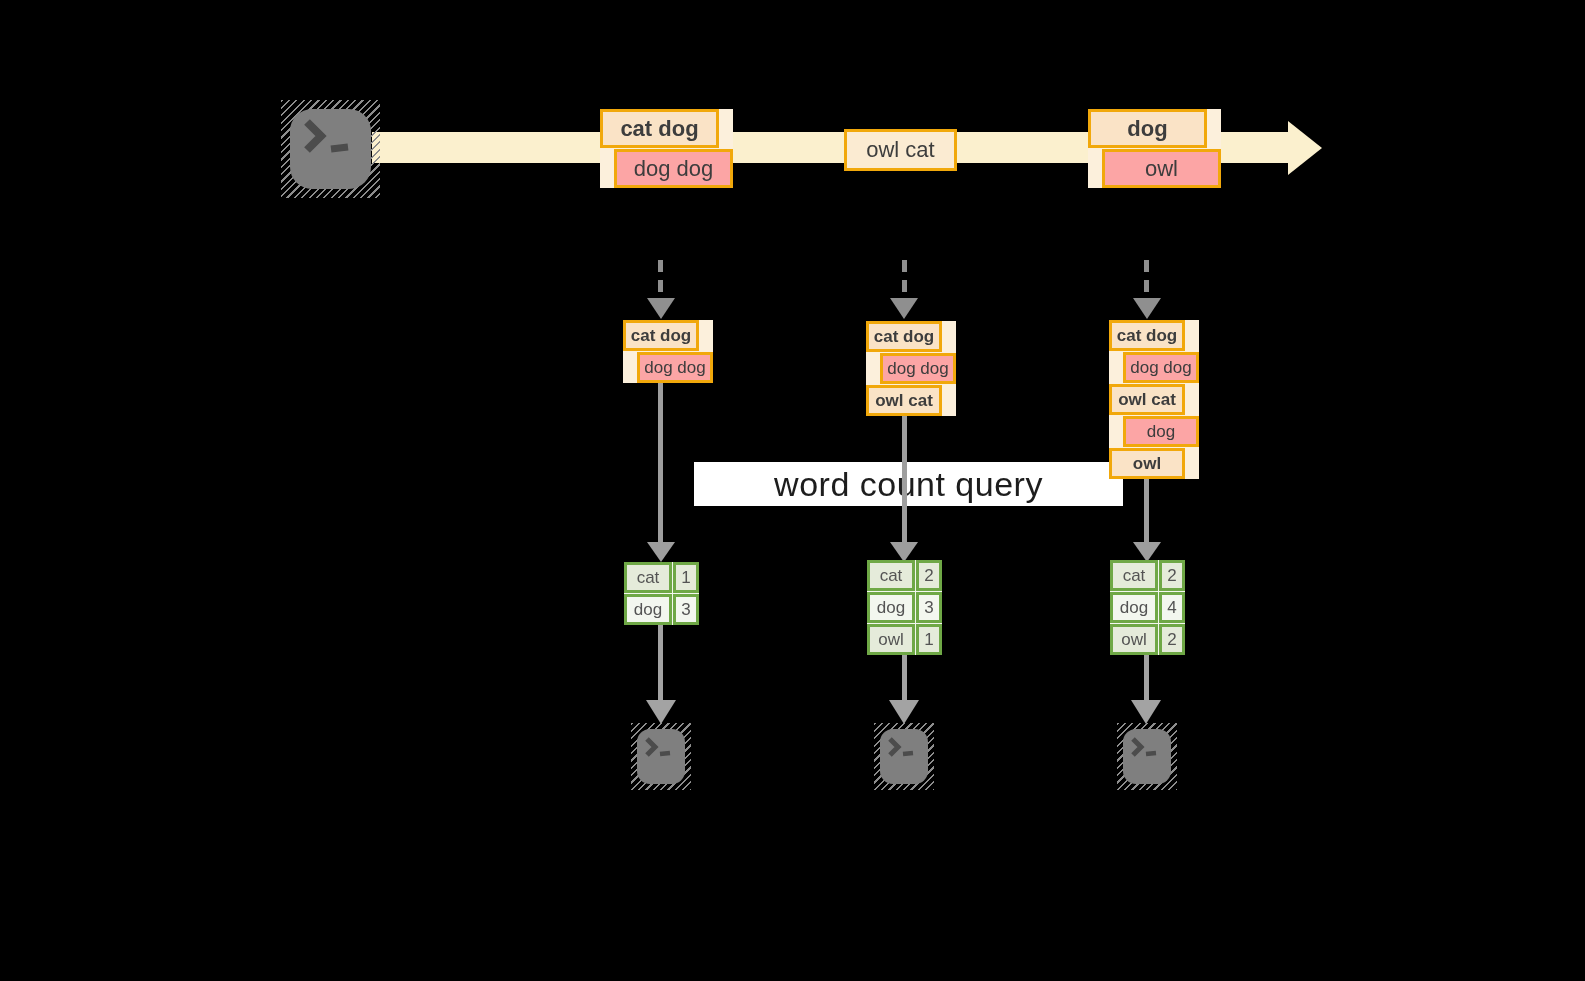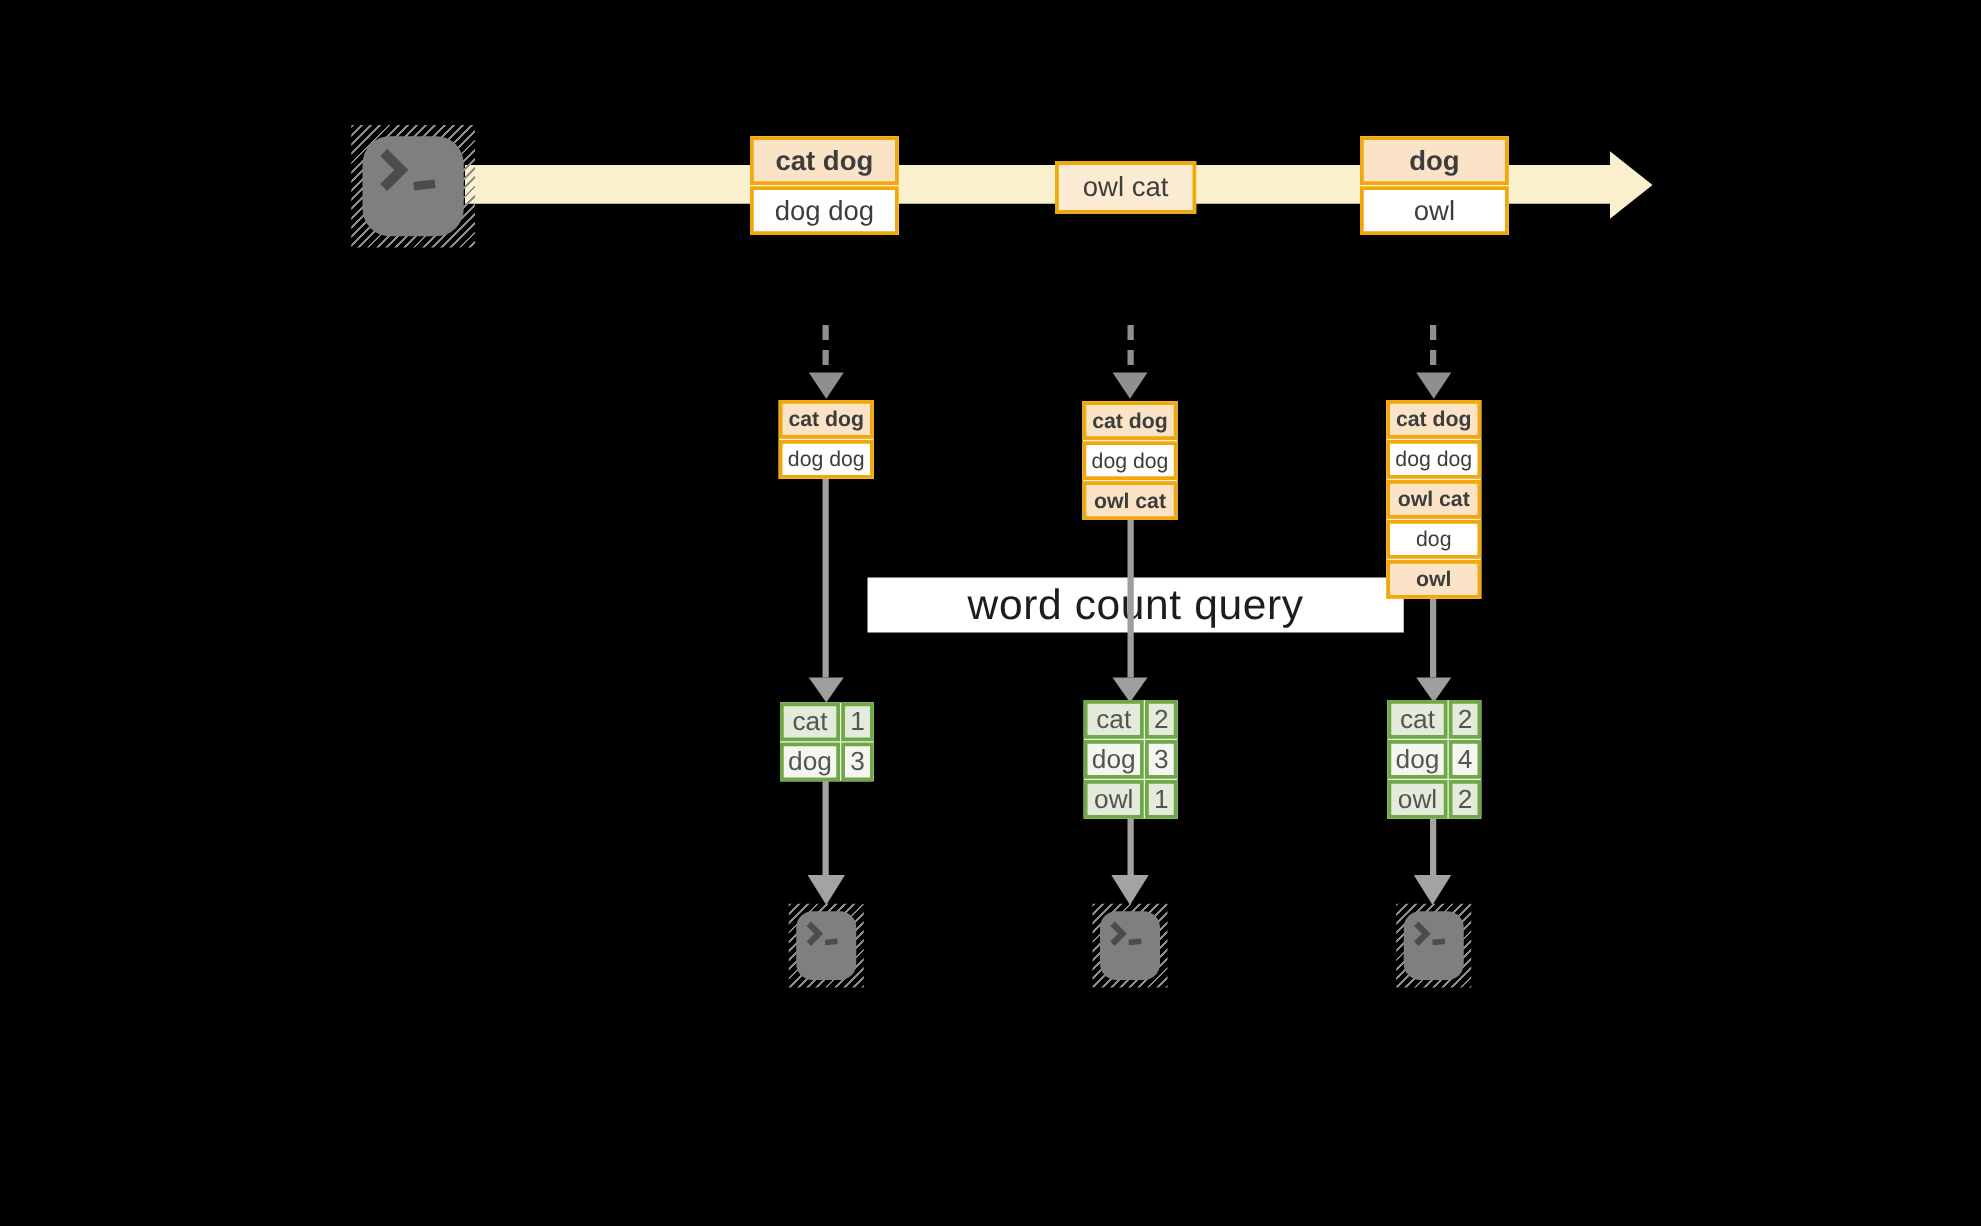--- a/index.html
+++ b/index.html
@@ -21,39 +21,39 @@
              border-left:34px solid #FBF0CE;}
 
   
   .ostack{position:absolute;z-index:3;background:#FCF0DC;}
   .obox{box-sizing:border-box;border:3px solid #F1A80B;color:#3D3D3D;
         text-align:center;margin-bottom:1px;}
   .obox:last-child{margin-bottom:0;}
   .msgrow{width:119px;height:39px;line-height:33px;font-size:22px;}
   .bufrow{width:76px;height:31px;line-height:25px;font-size:17px;}
   .fill-dark{background:#FAE3C6;font-weight:bold;}
-  .fill-light{background:#ffffff;}
+  .fill-light{background:#fca5a5;margin-left:14px;}
   .fill-mid{background:#FBEBD2;}
 
   
   .dash-stem{position:absolute;width:5px;z-index:2;
              background:repeating-linear-gradient(to bottom,#8F8F8F 0 12px,rgba(0,0,0,0) 12px 20px);}
   .stem{position:absolute;width:5px;background:#9E9E9E;z-index:2;}
   .head{position:absolute;width:0;height:0;z-index:2;
         border-left:14px solid transparent;border-right:14px solid transparent;
         border-top:21px solid #8F8F8F;}
   .head-solid{border-top-color:#9E9E9E;}
   .head-big{border-left-width:15px;border-right-width:15px;border-top-width:24px;border-top-color:#A3A3A3;}
 
   
   .gtable{position:absolute;z-index:3;background:#F3F7EF;}
   .grow{display:flex;margin-bottom:1px;}
   .grow:last-child{margin-bottom:0;}
   .gcell{box-sizing:border-box;border:3px solid #6FA846;height:31px;line-height:25px;
-         text-align:center;color:#545454;font-size:21px;}
+         text-align:center;color:#545454;font-size:17px;}
   .gword{width:48px;margin-right:1px;}
   .gcount{width:26px;}
   .g-dark .gcell{background:#E5EBDA;}
   .g-light .gcell{background:#F3F7EF;}
 
   
   .qband{position:absolute;left:694px;top:462px;width:429px;height:44px;background:#FFFFFF;z-index:1;
          display:flex;align-items:center;justify-content:center;}
   .qband span{font-size:34px;color:#1D1D1D;letter-spacing:0.5px;}
 </style>

